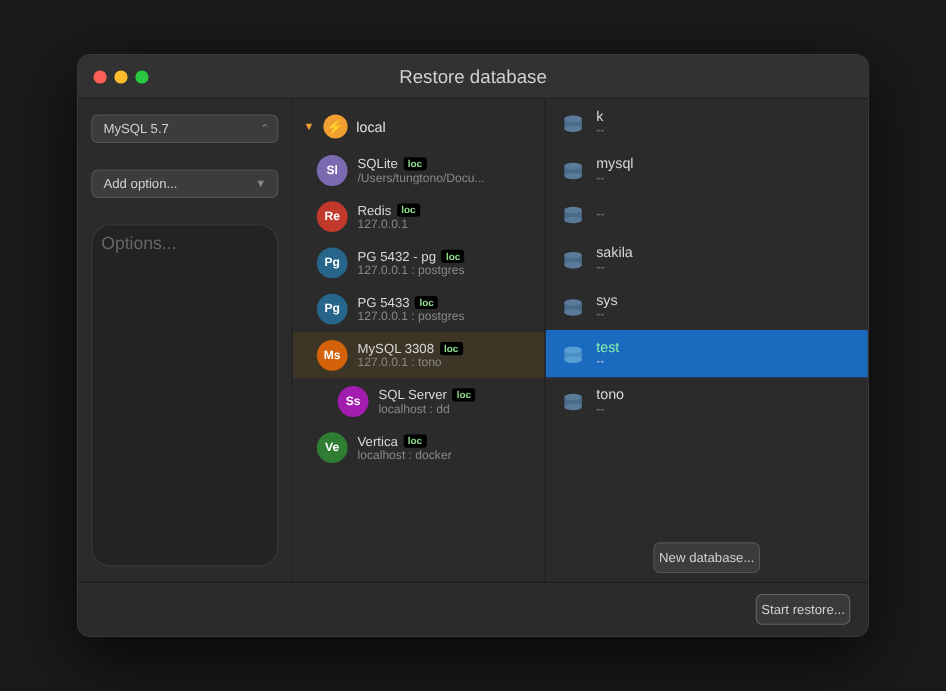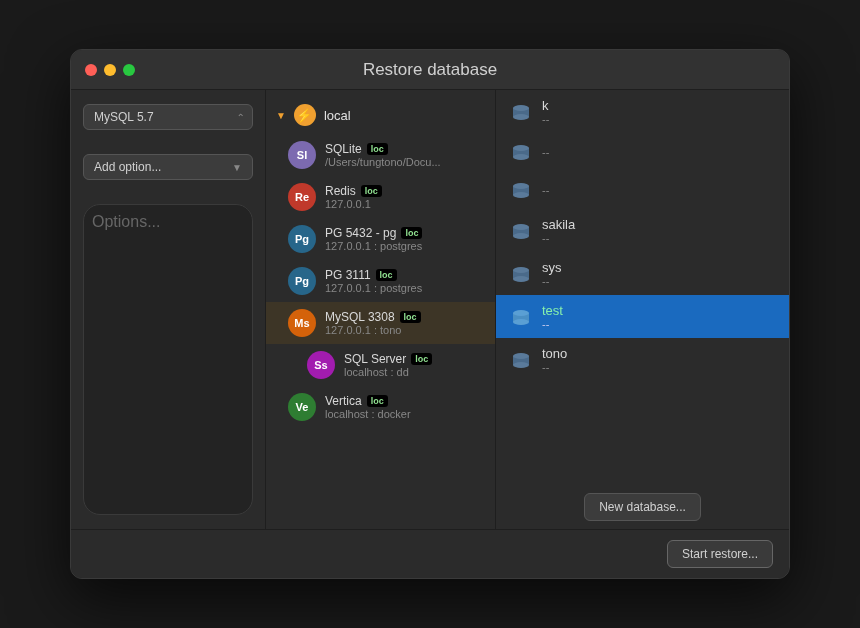--- a/index.html
+++ b/index.html
@@ -271,21 +271,21 @@
       gap: 10px;
       flex-shrink: 0;
     }
 
     .btn {
       background: #3c3c3c;
       border: 1px solid #555;
       border-radius: 6px;
       color: #d0d0d0;
       font-size: 12px;
-      padding: 6px 14px;
+      padding: 6px 4px;
       cursor: pointer;
     }
 
     .btn-primary {
       background: #3a3a3a;
       border-color: #666;
     }
 
     .right-panel-container {
       position: relative;
@@ -379,21 +379,21 @@
                 <span class="db-name">PG 5432 - pg</span>
                 <span class="loc-badge">loc</span>
               </div>
               <div class="db-sub">127.0.0.1 : postgres</div>
             </div>
           </div>
           <div class="db-item">
             <div class="db-avatar" style="background: rgb(39, 102, 138);">Pg</div>
             <div class="db-info">
               <div class="db-name-row">
-                <span class="db-name">PG 3111</span>
+                <span class="db-name">PG 5433</span>
                 <span class="loc-badge">loc</span>
               </div>
               <div class="db-sub">127.0.0.1 : postgres</div>
             </div>
           </div>
           <div class="db-item selected">
             <div class="db-avatar" style="background: rgb(212, 98, 10);">Ms</div>
             <div class="db-info">
               <div class="db-name-row">
                 <span class="db-name">MySQL 3308</span>
@@ -438,20 +438,21 @@
               <div class="schema-sub">--</div>
             </div>
           </div>
           <div class="schema-item">
             <svg width="22" height="22" viewBox="0 0 22 22">
               <rect x="3" y="7" width="16" height="9" fill="#4a6a8a"></rect>
               <ellipse cx="11" cy="16" rx="8" ry="3" fill="#5a7a9a"></ellipse>
               <ellipse cx="11" cy="7" rx="8" ry="3" fill="#5a7a9a"></ellipse>
             </svg>
             <div class="schema-info">
+              <div class="schema-name">mysql</div>
               <div class="schema-sub">--</div>
             </div>
           </div>
           <div class="schema-item">
             <svg width="22" height="22" viewBox="0 0 22 22">
               <rect x="3" y="7" width="16" height="9" fill="#4a6a8a"></rect>
               <ellipse cx="11" cy="16" rx="8" ry="3" fill="#5a7a9a"></ellipse>
               <ellipse cx="11" cy="7" rx="8" ry="3" fill="#5a7a9a"></ellipse>
             </svg>
             <div class="schema-info">

